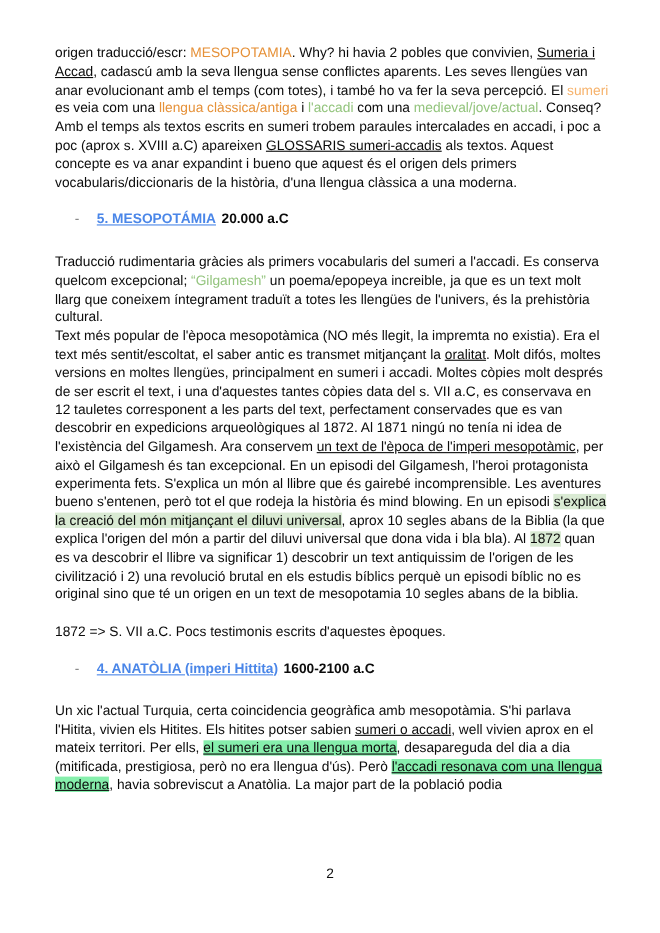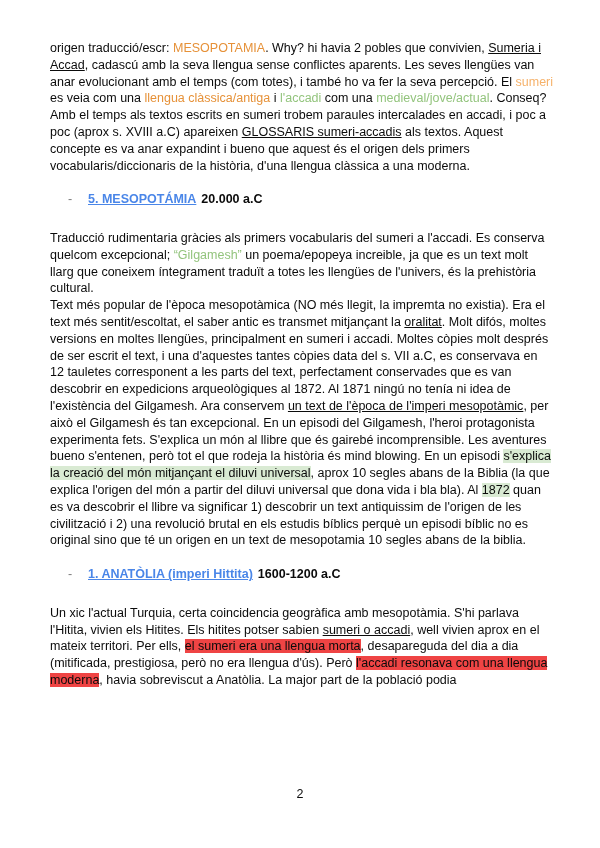--- a/index.html
+++ b/index.html
@@ -36,21 +36,21 @@
     font-weight: bold;
     text-decoration: underline;
     cursor: pointer;
   }
   .heading .hsuffix { margin-left: 5px; font-weight: bold; }
   .seg-orange      { color: #E69138; }
   .seg-lightorange { color: #F6B26B; }
   .seg-green       { color: #93C47D; }
   .seg-u           { text-decoration: underline; }
   .seg-hlgreen     { background: #D9EAD3; }
-  .seg-hlyellow    { background: #ef4444; }
+  .seg-hlyellow    { background: #86efac; text-decoration: underline; }
   .footer {
     position: absolute;
     left: 0; right: 0; top: 787px;
     text-align: center;
     font-size: 12.5px;
   }
 </style>
 </head>
 <body>
 
@@ -58,23 +58,24 @@
 
   <p class="para"><span>origen traducció/escr: </span><span class="seg-orange">MESOPOTAMIA</span><span>. Why? hi havia 2 pobles que convivien, </span><span class="seg-u">Sumeria i Accad</span><span>, cadascú amb la seva llengua sense conflictes aparents. Les seves llengües van anar evolucionant amb el temps (com totes), i també ho va fer la seva percepció. El </span><span class="seg-lightorange">sumeri</span><span> es veia com una </span><span class="seg-orange">llengua clàssica/antiga</span><span> i </span><span class="seg-green">l'accadi</span><span> com una </span><span class="seg-green">medieval/jove/actual</span><span>. Conseq? Amb el temps als textos escrits en sumeri trobem paraules intercalades en accadi, i poc a poc (aprox s. XVIII a.C) apareixen </span><span class="seg-u">GLOSSARIS sumeri-accadis</span><span> als textos. Aquest concepte es va anar expandint i bueno que aquest és el origen dels primers vocabularis/diccionaris de la història, d'una llengua clàssica a una moderna.</span></p>
 
   <div class="heading">
     <span class="dash">-</span>
     <span><span class="hlink">5. MESOPOTÁMIA</span><span class="hsuffix">20.000 a.C</span></span>
   </div>
 
   <p class="para"><span>Traducció rudimentaria gràcies als primers vocabularis del sumeri a l'accadi. Es conserva quelcom excepcional; </span><span class="seg-green">“Gilgamesh”</span><span> un poema/epopeya increible, ja que es un text molt llarg que coneixem íntegrament traduït a totes les llengües de l'univers, és la prehistòria cultural.</span><br><span>Text més popular de l'època mesopotàmica (NO més llegit, la impremta no existia). Era el text més sentit/escoltat, el saber antic es transmet mitjançant la </span><span class="seg-u">oralitat</span><span>. Molt difós, moltes versions en moltes llengües, principalment en sumeri i accadi. Moltes còpies molt després de ser escrit el text, i una d'aquestes tantes còpies data del s. VII a.C, es conservava en 12 tauletes corresponent a les parts del text, perfectament conservades que es van descobrir en expedicions arqueològiques al 1872. Al 1871 ningú no tenía ni idea de l'existència del Gilgamesh. Ara conservem </span><span class="seg-u">un text de l'època de l'imperi mesopotàmic</span><span>, per això el Gilgamesh és tan excepcional. En un episodi del Gilgamesh, l'heroi protagonista experimenta fets. S'explica un món al llibre que és gairebé incomprensible. Les aventures bueno s'entenen, però tot el que rodeja la història és mind blowing. En un episodi </span><span class="seg-hlgreen">s'explica la creació del món mitjançant el diluvi universal</span><span>, aprox 10 segles abans de la Biblia (la que explica l'origen del món a partir del diluvi universal que dona vida i bla bla). Al </span><span class="seg-hlgreen">1872</span><span> quan es va descobrir el llibre va significar 1) descobrir un text antiquissim de l'origen de les civilització i 2) una revolució brutal en els estudis bíblics perquè un episodi bíblic no es original sino que té un origen en un text de mesopotamia 10 segles abans de la biblia.</span></p>
 
+  <p class="para"><span>1872 =&gt; S. VII a.C. Pocs testimonis escrits d'aquestes èpoques.</span></p>
 
   <div class="heading">
     <span class="dash">-</span>
-    <span><span class="hlink">1. ANATÒLIA (imperi Hittita)</span><span class="hsuffix">1600-1200 a.C</span></span>
+    <span><span class="hlink">4. ANATÒLIA (imperi Hittita)</span><span class="hsuffix">1600-2100 a.C</span></span>
   </div>
 
   <p class="para"><span>Un xic l'actual Turquia, certa coincidencia geogràfica amb mesopotàmia. S'hi parlava l'Hitita, vivien els Hitites. Els hitites potser sabien </span><span class="seg-u">sumeri o accadi</span><span>, well vivien aprox en el mateix territori. Per ells, </span><span class="seg-hlyellow">el sumeri era una llengua morta</span><span>, desapareguda del dia a dia (mitificada, prestigiosa, però no era llengua d'ús). Però </span><span class="seg-hlyellow">l'accadi resonava com una llengua moderna</span><span>, havia sobreviscut a Anatòlia. La major part de la població podia</span></p>
 
 </div>
 
 <div class="footer">2</div>
 
 </body></html>

